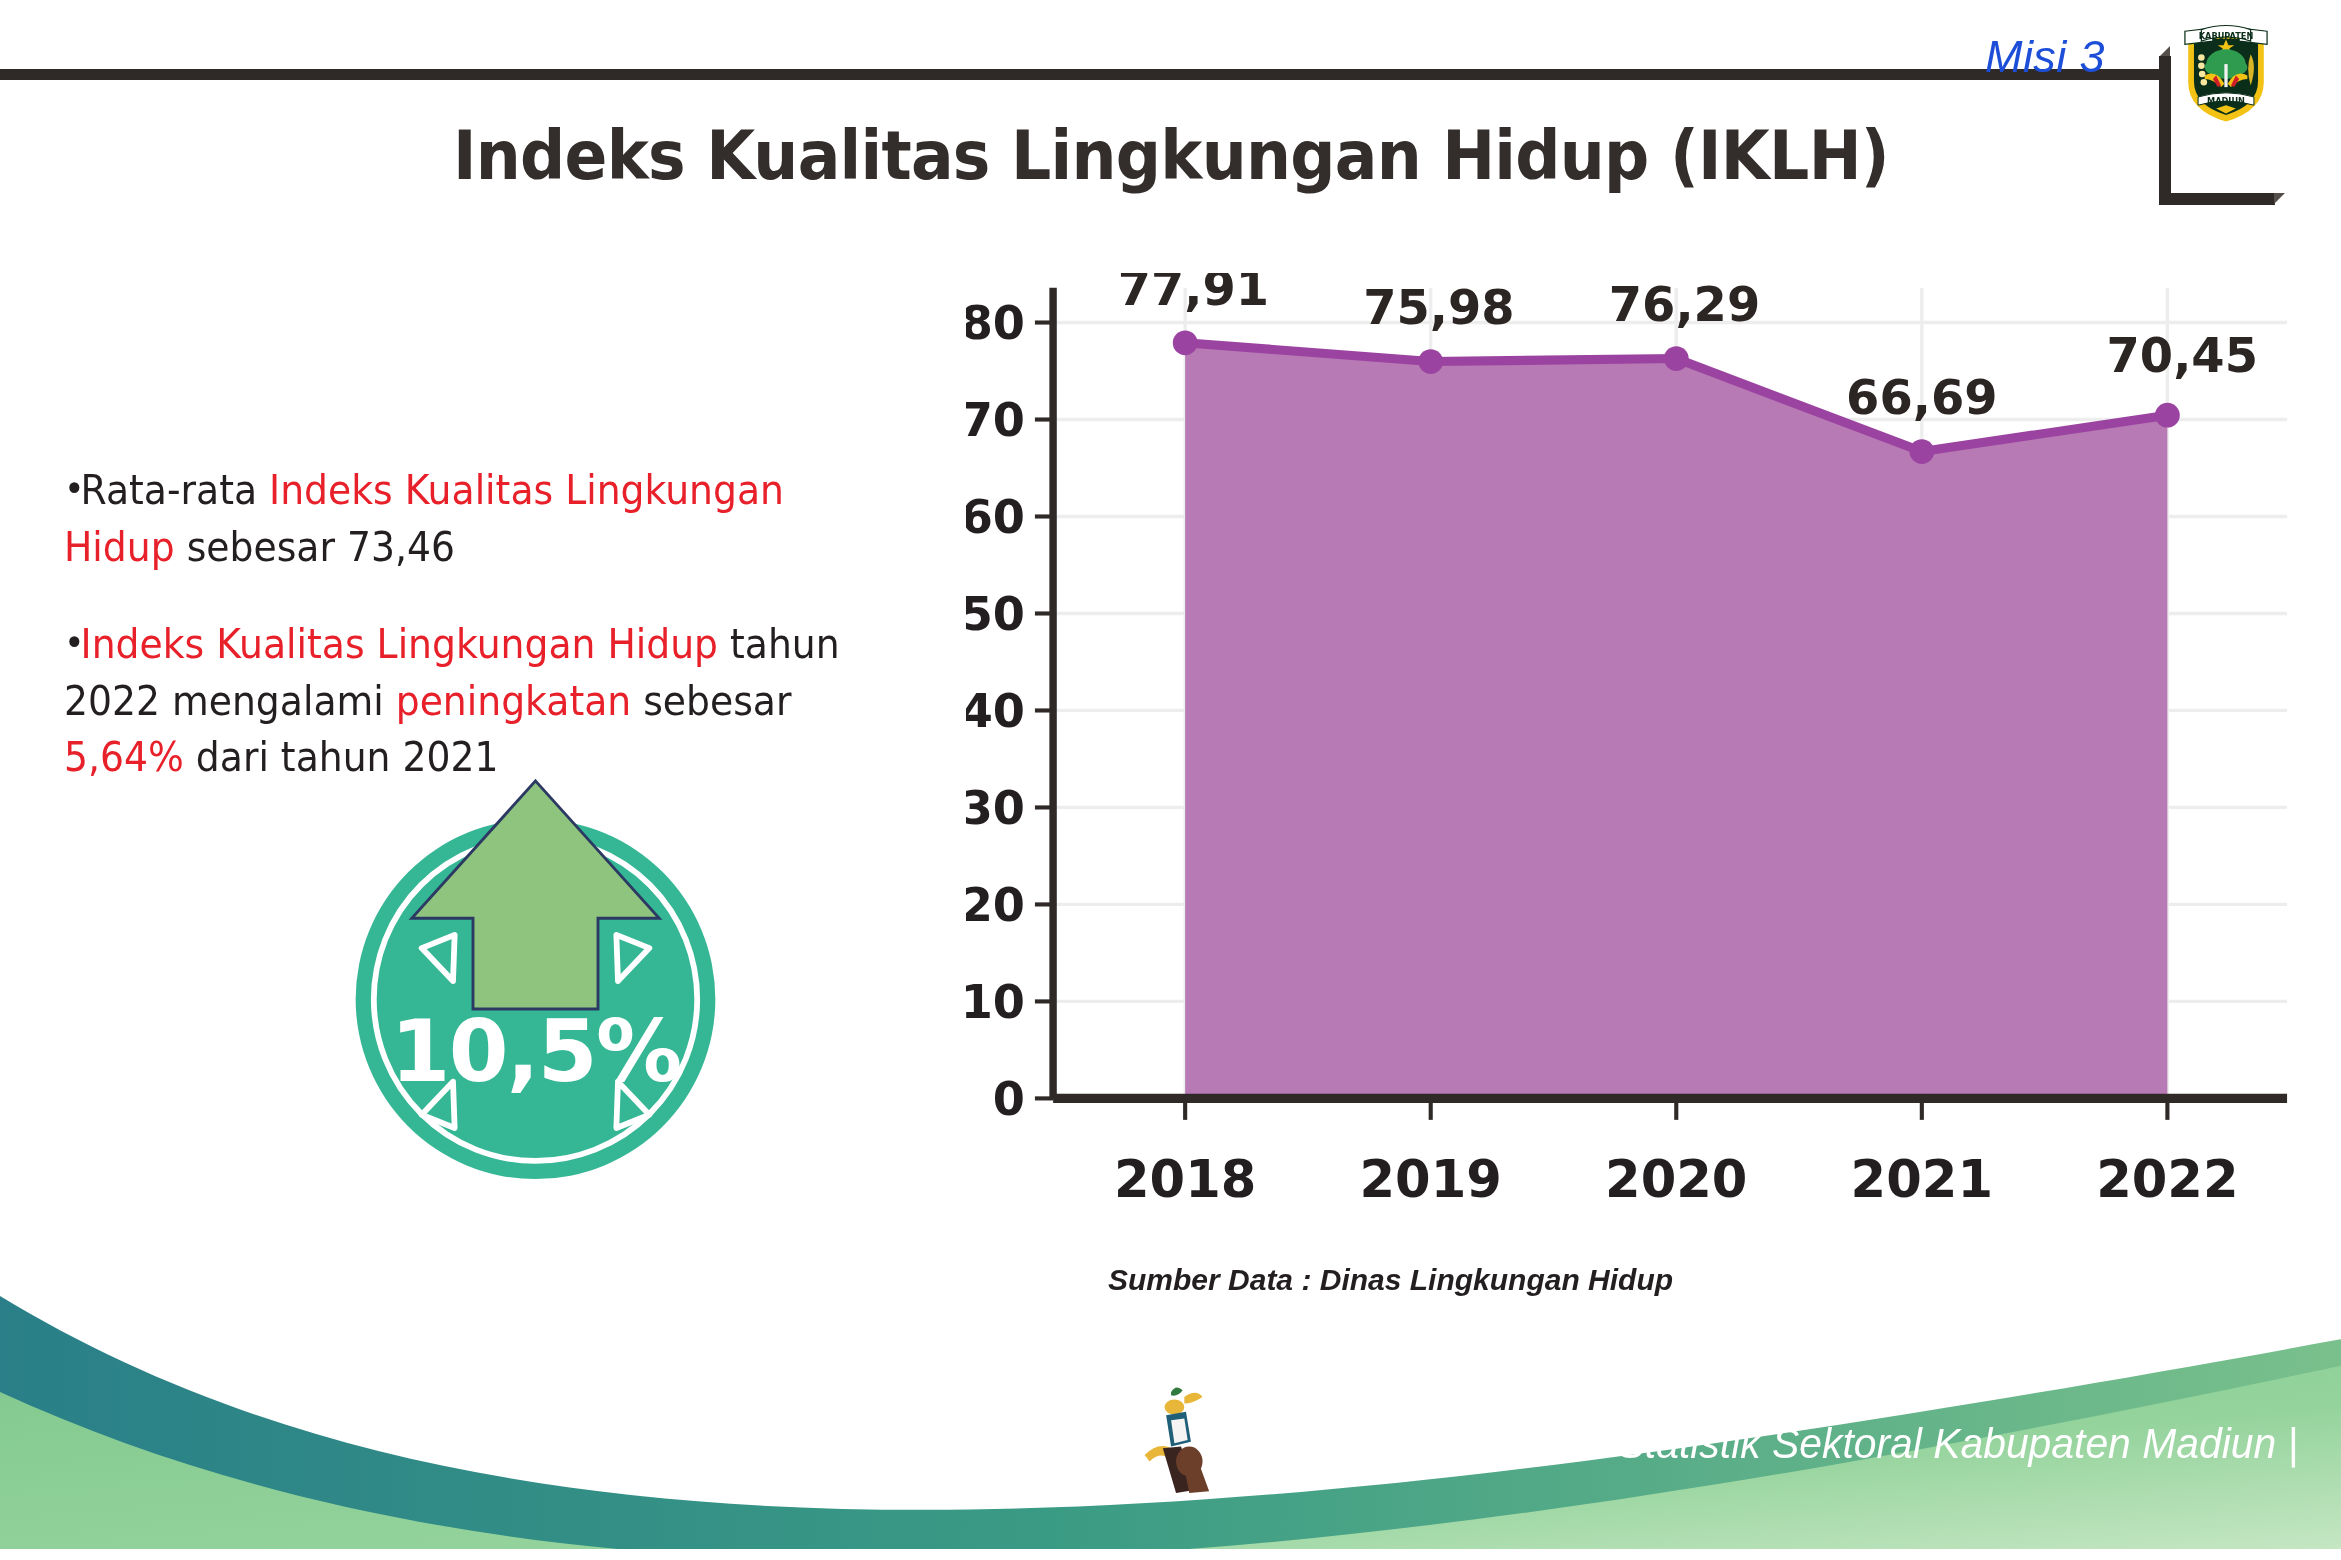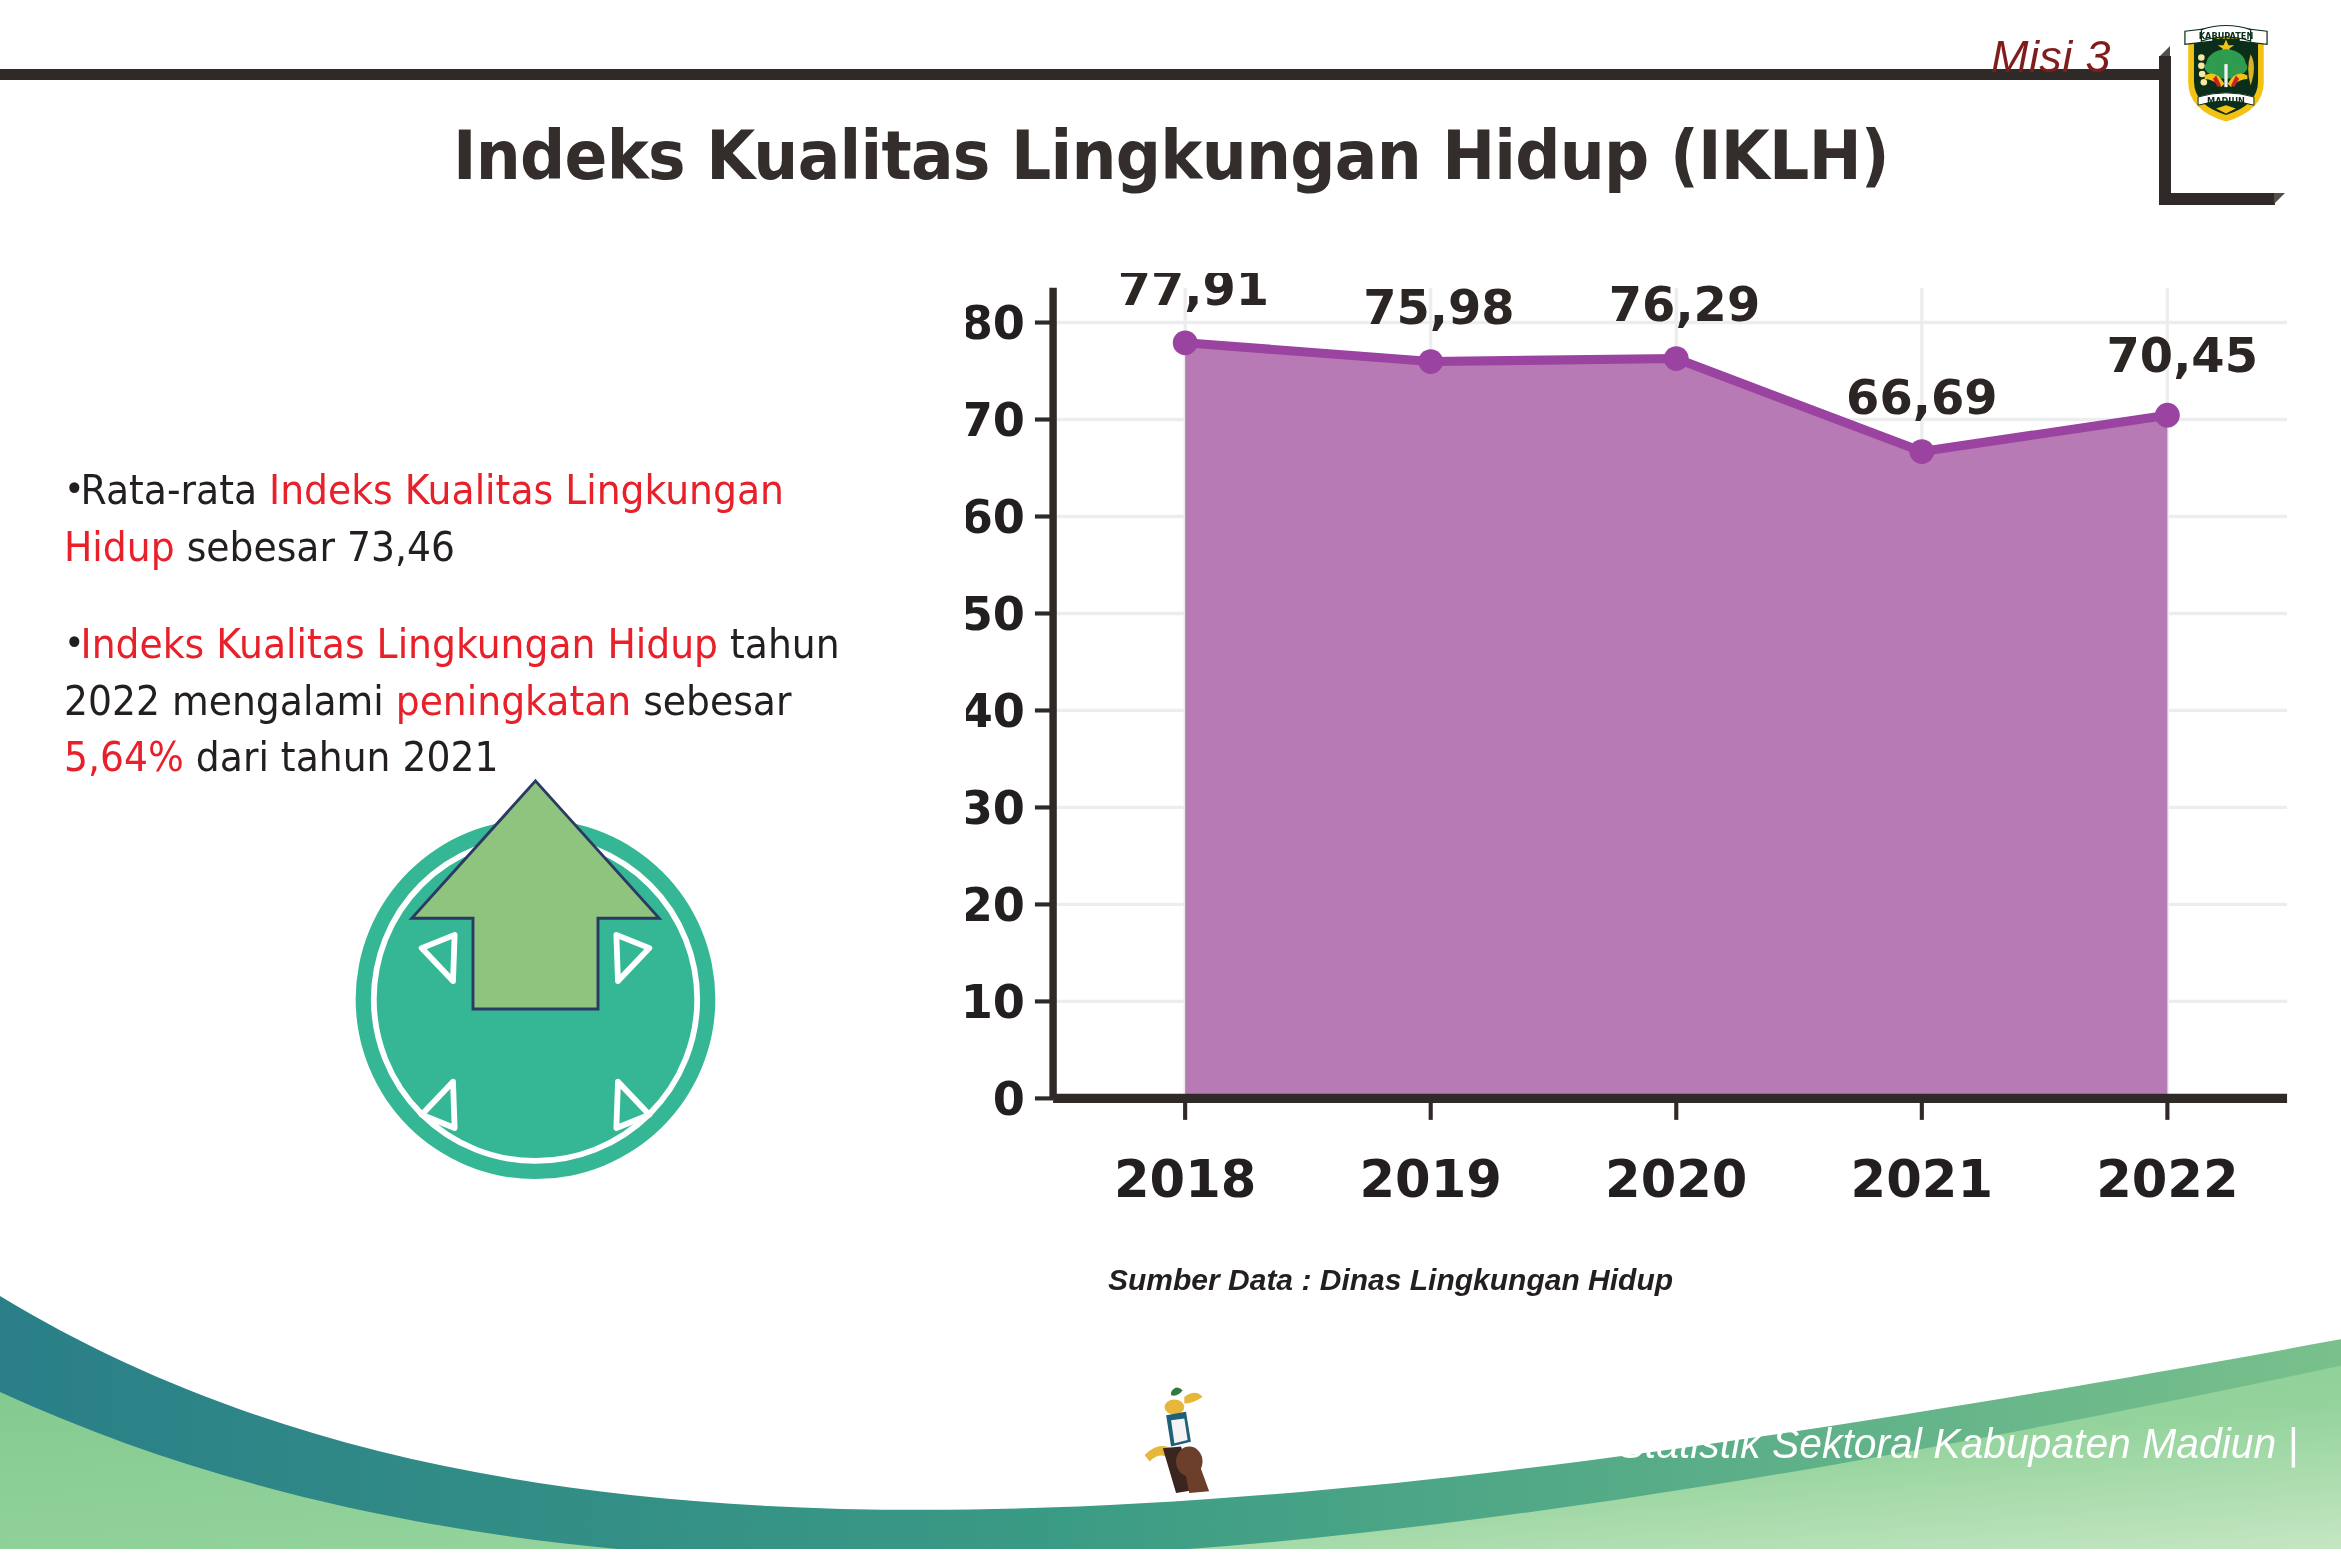--- a/index.html
+++ b/index.html
@@ -53,26 +53,26 @@
     position: absolute;
     left: 2274px;
     top: 193px;
     width: 0; height: 0;
     border-top: 11.6px solid #554f4c;
     border-right: 11.6px solid transparent;
   }
 
   #misi-label {
     position: absolute;
-    right: 231px;
+    right: 237px;
     top: 31px;
     font-family: "Liberation Sans", sans-serif;
     font-style: italic;
     font-size: 45px;
-    color: #7f1d1d;
+    color: #1d4ed8;
     letter-spacing: 0.4px;
     white-space: nowrap;
   }
 
   #madiun-logo {
     position: absolute;
     left: 2180px;
     top: 18px;
     width: 92px;
     height: 107px;
@@ -263,20 +263,21 @@
       <path d="M250 28 L396 190 L324 190 L324 300 L176 300 L176 190 L104 190 Z" fill="#8ec47d" stroke="#2c3a63" stroke-width="7" stroke-linejoin="miter"></path>
       <path d="M250 28 L396 190 L324 190 L324 300 L176 300 L176 190 L104 190 Z" fill="#8ec47d" stroke="none"></path>
     </g>
     <g fill="none" stroke="#ffffff" stroke-width="7" stroke-linejoin="round">
       <polygon points="112,228 152,212 150,268"></polygon>
       <polygon points="388,228 348,212 350,268"></polygon>
       <polygon points="112,430 152,446 150,390"></polygon>
       <polygon points="388,430 348,446 350,390"></polygon>
     </g>
   </svg>
+  <div id="badge-value">10,5%</div>
 </div>
 
 <div id="chart-wrap">
   <svg id="chart-svg" viewBox="0 0 1620 1220" width="1338" height="1007">
     <g id="gridlines">
         <line x1="105" y1="882.5" x2="1600" y2="882.5" stroke="#ededed" stroke-width="4"></line>
         <line x1="105" y1="765" x2="1600" y2="765" stroke="#ededed" stroke-width="4"></line>
         <line x1="105" y1="647.5" x2="1600" y2="647.5" stroke="#ededed" stroke-width="4"></line>
         <line x1="105" y1="530" x2="1600" y2="530" stroke="#ededed" stroke-width="4"></line>
         <line x1="105" y1="412.5" x2="1600" y2="412.5" stroke="#ededed" stroke-width="4"></line>

